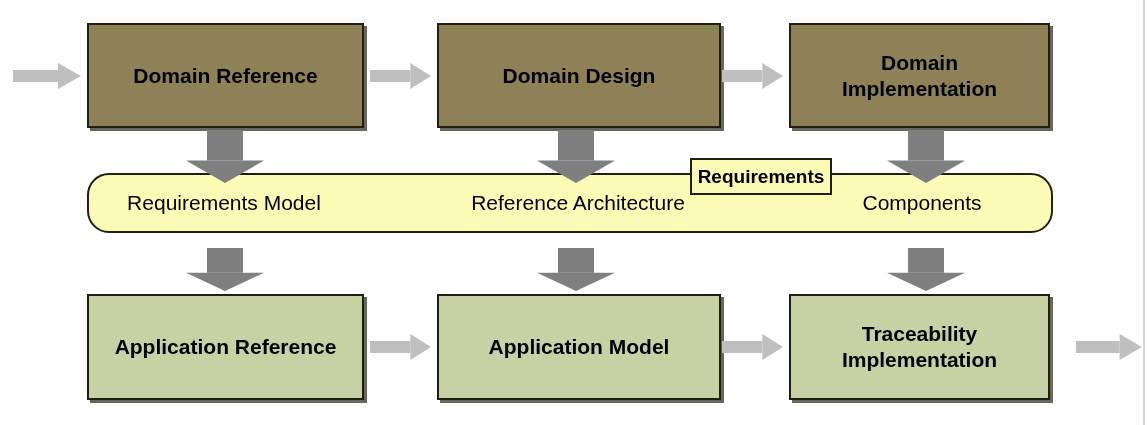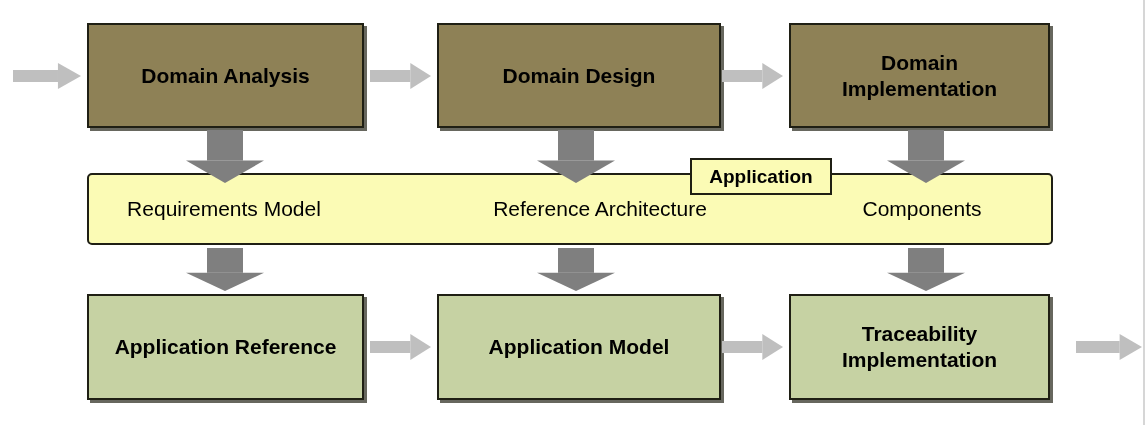--- a/index.html
+++ b/index.html
@@ -35,37 +35,37 @@
   .row-top    { top: 23px;  height: 105px; }
   .row-bottom { top: 294px; height: 106px; }
   .col-1 { left: 87px;  width: 277px; }
   .col-2 { left: 437px; width: 284px; }
   .col-3 { left: 789px; width: 261px; }
 
   
   .band {
     position: absolute;
     left: 87px; top: 173px;
-    width: 966px; height: 72px;
+    width: 966px; height: 60px;
     background: var(--band-fill);
     border: 2px solid var(--box-border);
-    border-radius: 5px;
+    border-radius: 22px;
     z-index: 1;
   }
   .band-label {
     position: absolute;
     top: 50%;
     transform: translate(-50%, -50%);
     font-size: 21px;
     font-weight: 400;
     color: var(--text);
     white-space: nowrap;
   }
   .band-label.pos-1 { left: 135px; }
-  .band-label.pos-2 { left: 511px; }
+  .band-label.pos-2 { left: 489px; }
   .band-label.pos-3 { left: 833px; }
 
   .tag {
     position: absolute;
     left: 690px; top: 158px;
     width: 142px; height: 37px;
     background: var(--band-fill);
     border: 2px solid var(--box-border);
     display: flex;
     align-items: center;
@@ -89,36 +89,36 @@
     width: 2px; height: 425px;
     background: var(--page-edge);
   }
 </style>
 </head>
 <body>
 
 <div class="canvas">
 
   <div class="box domain row-top col-1">
-    <span>Domain Analysis</span>
+    <span>Domain Reference</span>
   </div>
   <div class="box domain row-top col-2">
     <span>Domain Design</span>
   </div>
   <div class="box domain row-top col-3 narrow">
     <span>Domain Implementation</span>
   </div>
 
   <div class="band">
     <span class="band-label pos-1">Requirements Model</span>
     <span class="band-label pos-2">Reference Architecture</span>
     <span class="band-label pos-3">Components</span>
   </div>
   <div class="tag">
-    <span>Application</span>
+    <span>Requirements</span>
   </div>
 
   <div class="box application row-bottom col-1">
     <span>Application Reference</span>
   </div>
   <div class="box application row-bottom col-2">
     <span>Application Model</span>
   </div>
   <div class="box application row-bottom col-3 narrow">
     <span>Traceability Implementation</span>

